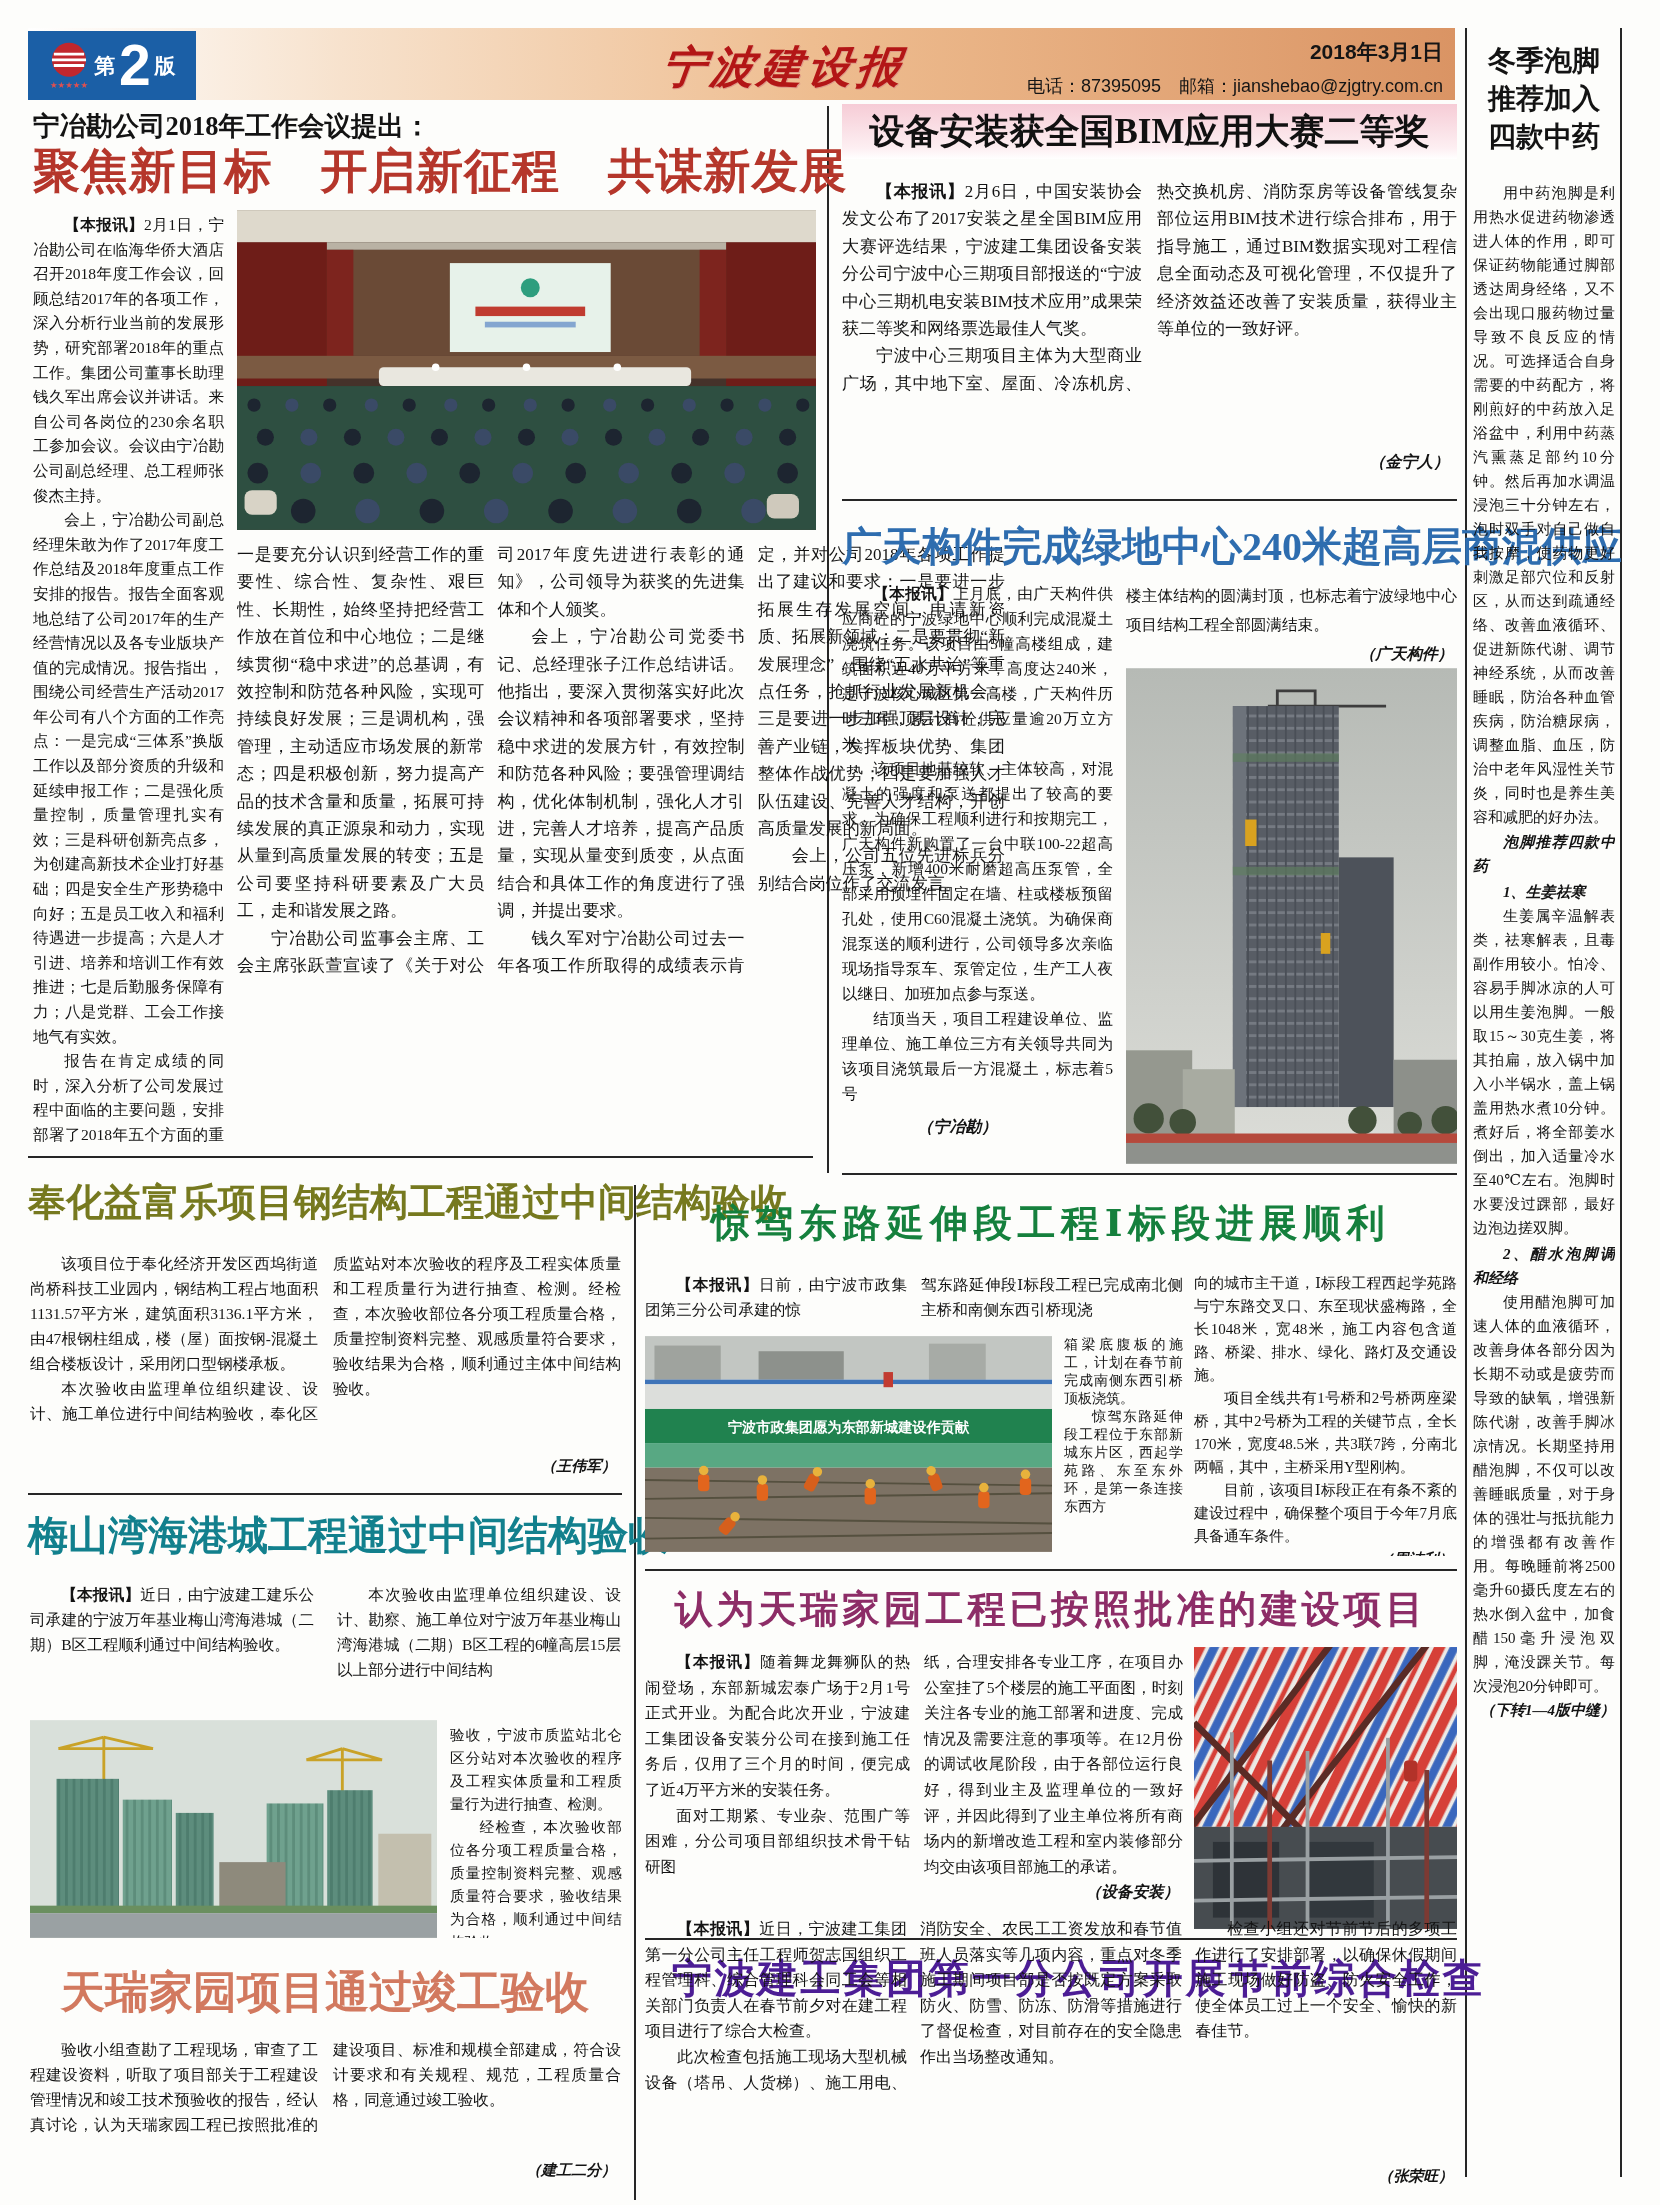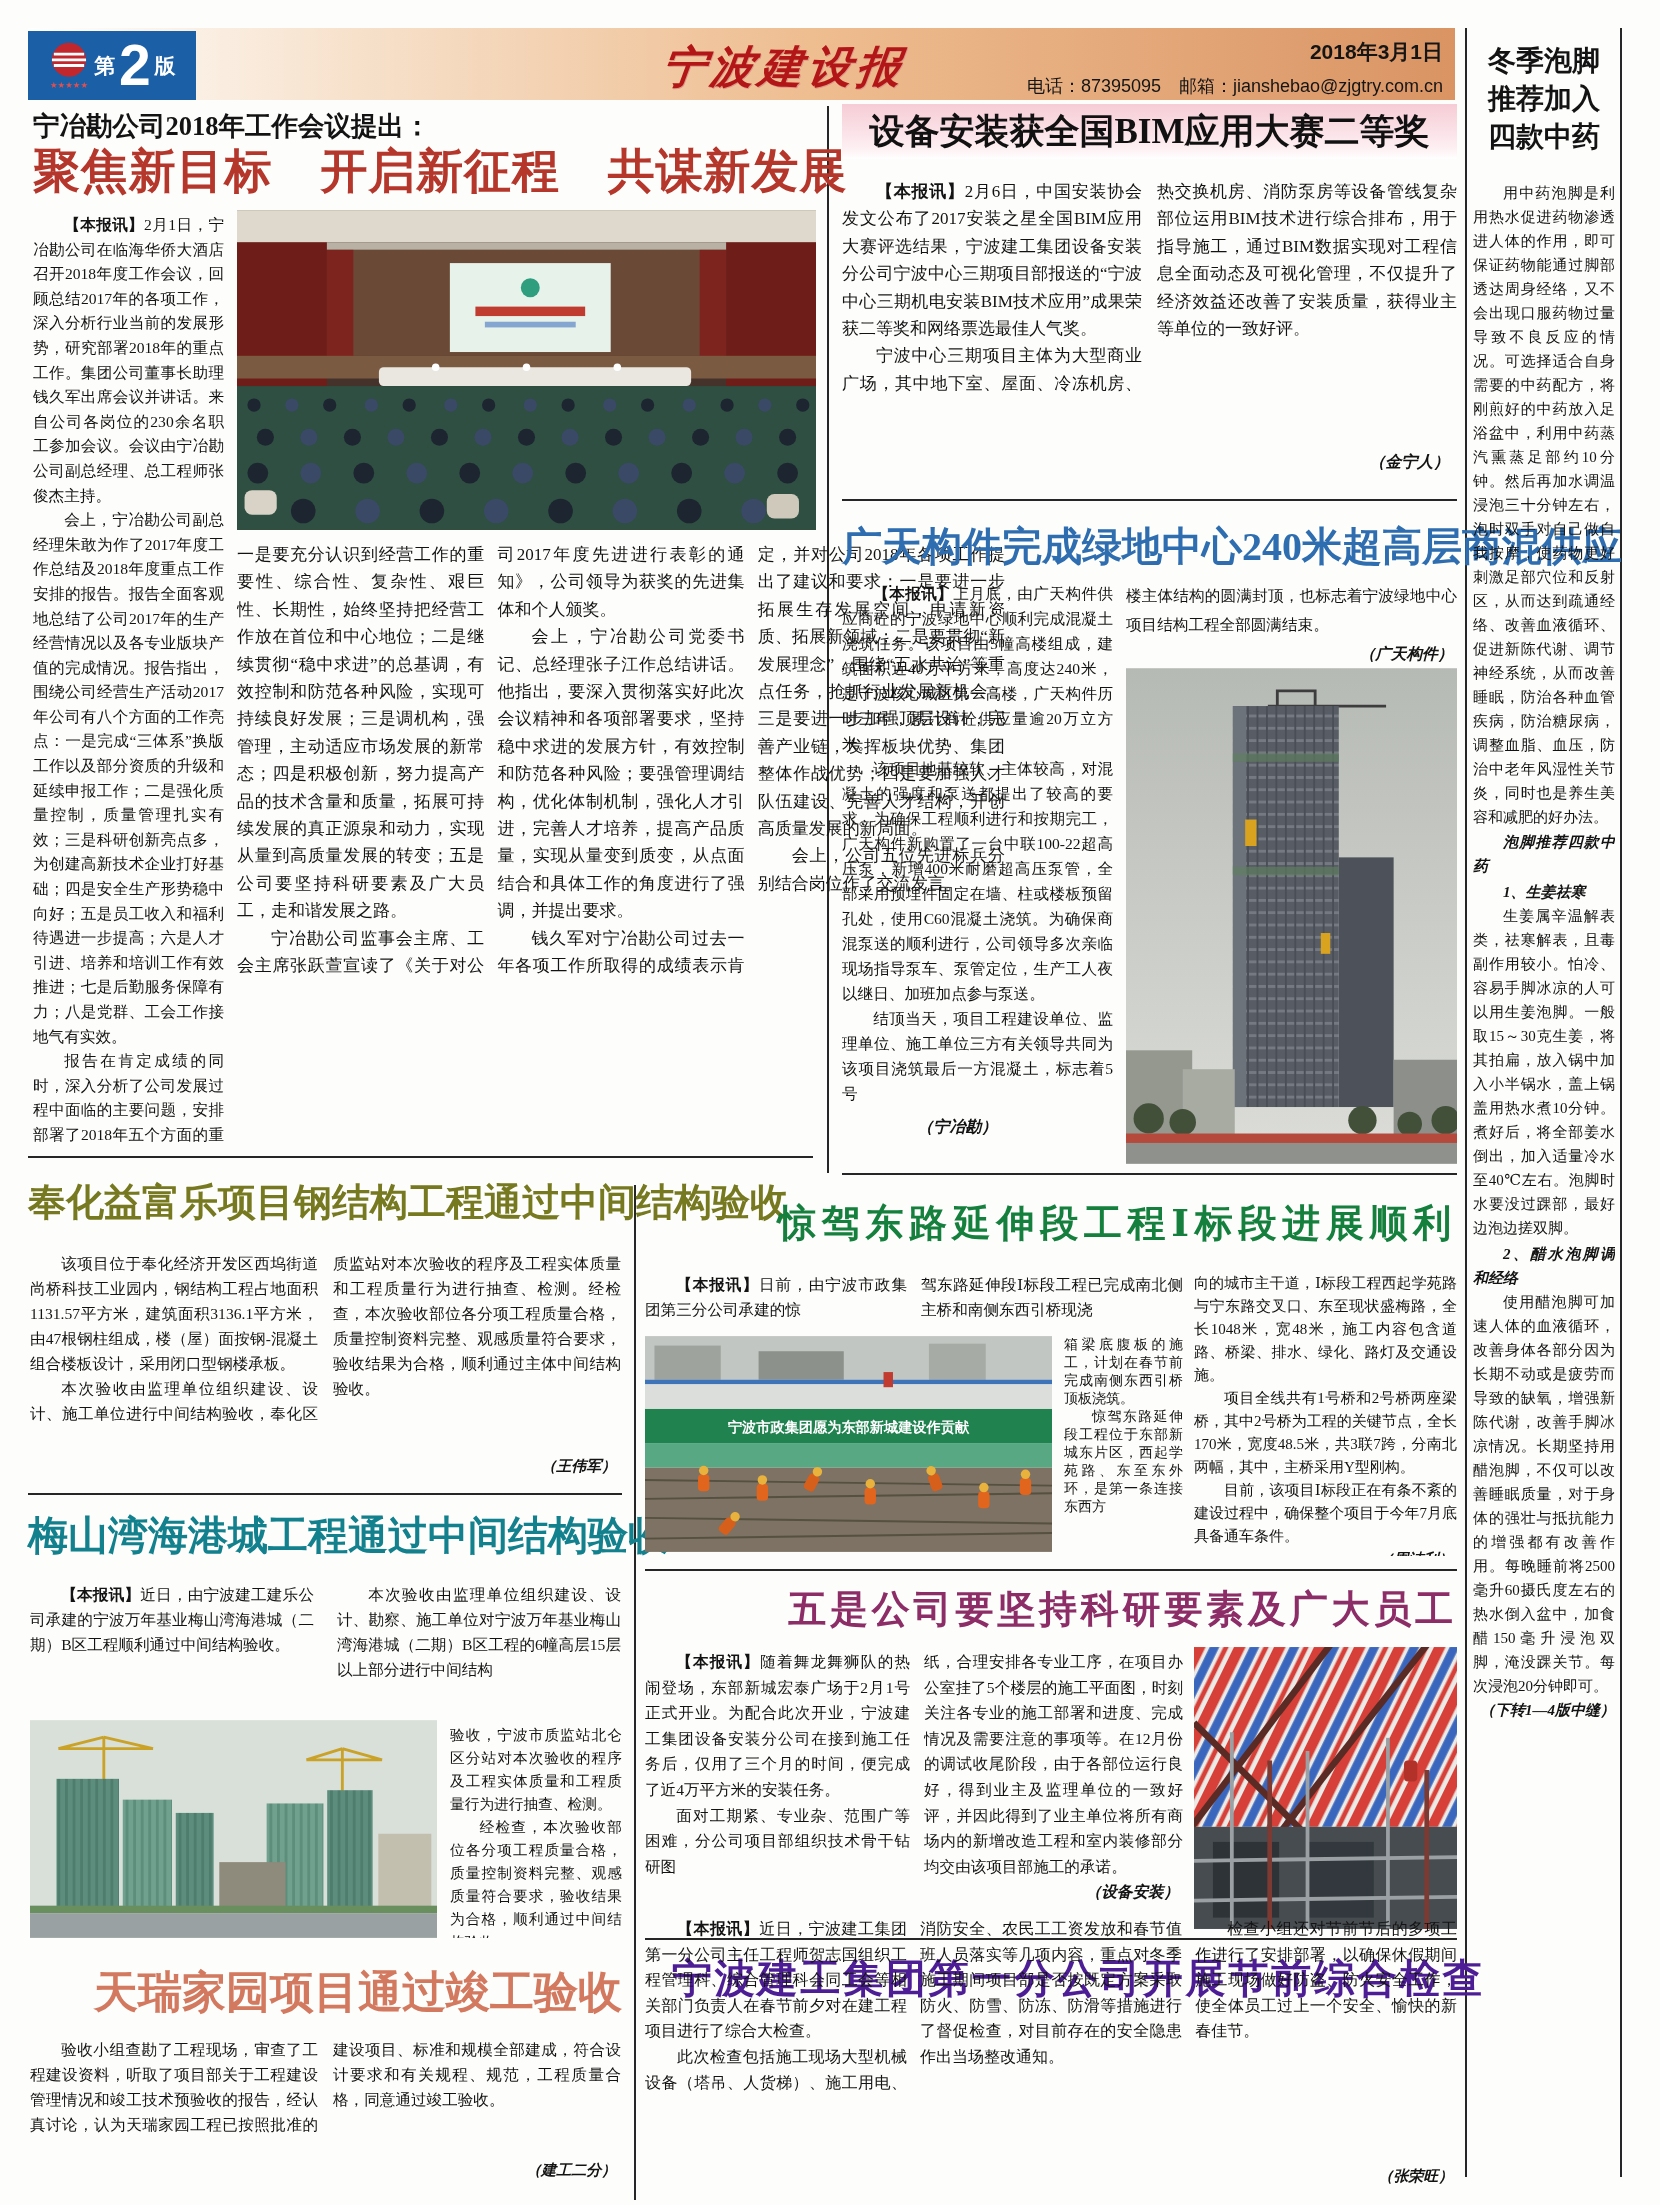--- a/index.html
+++ b/index.html
@@ -16,21 +16,21 @@
   .pagebox .small{font-size:21px;font-weight:bold;}
   .pagebox .big{font-size:57px;font-weight:bold;font-family:"Liberation Sans",sans-serif;line-height:1;}
   .masthead{font-size:44px;font-weight:bold;font-style:italic;color:#b31616;letter-spacing:4.7px;
             transform:skewX(-7deg);text-shadow:0.9px 0.9px 0 #d98;}
   .hdr-right{text-align:right;font-family:"Liberation Sans","DejaVu Sans",sans-serif;color:#151515;}
   .hdr-date{font-size:21px;font-weight:bold;}
   .hdr-contact{font-size:18px;margin-top:7.6px;}
   
   .kicker{font-size:26.5px;font-weight:bold;}
   .main-head{font-size:47px;font-weight:bold;color:#b5362b;letter-spacing:0.9px;white-space:nowrap;}
-  .art-head{font-weight:bold;text-align:right;white-space:nowrap;}
+  .art-head{font-weight:bold;text-align:center;white-space:nowrap;}
   .bim-strip{background:linear-gradient(180deg,#f6ccd6 0%,#fdeff2 80%,#ffffff 100%);
              display:flex;align-items:center;justify-content:center;}
   
   .bt{font-size:16px;line-height:25.6px;overflow:hidden;}
   .bt b{font-weight:bold;}
   .cols2{column-count:2;column-gap:15px;}
   .cols3{column-count:3;column-gap:13.2px;}
   .byline{text-align:right;font-style:italic;font-weight:bold;padding-right:3.8px;text-indent:0;}
   
   .sb-title{font-size:28px;font-weight:bold;text-align:center;line-height:38px;font-family:"Liberation Sans","DejaVu Sans",sans-serif;}
@@ -347,21 +347,21 @@
     </div>
   <div class="abs bt cont" style="left:1194px;top:1272px;width:263px;height:284px;font-size:15px;line-height:23px;">
     <div>
         <p>向的城市主干道，Ⅰ标段工程西起学苑路与宁东路交叉口、东至现状盛梅路，全长1048米，宽48米，施工内容包含道路、桥梁、排水、绿化、路灯及交通设施。</p>
         <p>项目全线共有1号桥和2号桥两座梁桥，其中2号桥为工程的关键节点，全长170米，宽度48.5米，共3联7跨，分南北两幅，其中，主桥采用Y型刚构。</p>
         <p>目前，该项目Ⅰ标段正在有条不紊的建设过程中，确保整个项目于今年7月底具备通车条件。</p>
       </div>
     <div class="byline">（周洁利）</div>
   </div>
 
-  <div class="abs art-head" style="left:645px;top:1584px;width:812px;font-size:38px;color:#8d2d67;letter-spacing:3.8px;">五是公司要坚持科研要素及广大员工</div>
+  <div class="abs art-head" style="left:645px;top:1584px;width:812px;font-size:38px;color:#8d2d67;letter-spacing:3.8px;">认为天瑞家园工程已按照批准的建设项目</div>
   <div class="abs bt" style="left:645px;top:1649px;width:265px;height:280px;font-size:15.6px;line-height:25.6px;">
       <p><b>【本报讯】</b>随着舞龙舞狮队的热闹登场，东部新城宏泰广场于2月1号正式开业。为配合此次开业，宁波建工集团设备安装分公司在接到施工任务后，仅用了三个月的时间，便完成了近4万平方米的安装任务。</p>
       <p>面对工期紧、专业杂、范围广等困难，分公司项目部组织技术骨干钻研图</p>
     </div>
   <div class="abs bt cont" style="left:924px;top:1649px;width:259px;height:280px;font-size:15.6px;line-height:25.6px;">
     <div>
         <p>纸，合理安排各专业工序，在项目办公室挂了5个楼层的施工平面图，时刻关注各专业的施工部署和进度、完成情况及需要注意的事项等。在12月份的调试收尾阶段，由于各部位运行良好，得到业主及监理单位的一致好评，并因此得到了业主单位将所有商场内的新增改造工程和室内装修部分均交由该项目部施工的承诺。</p>
       </div>
     <div class="byline">（设备安装）</div>
   </div>

